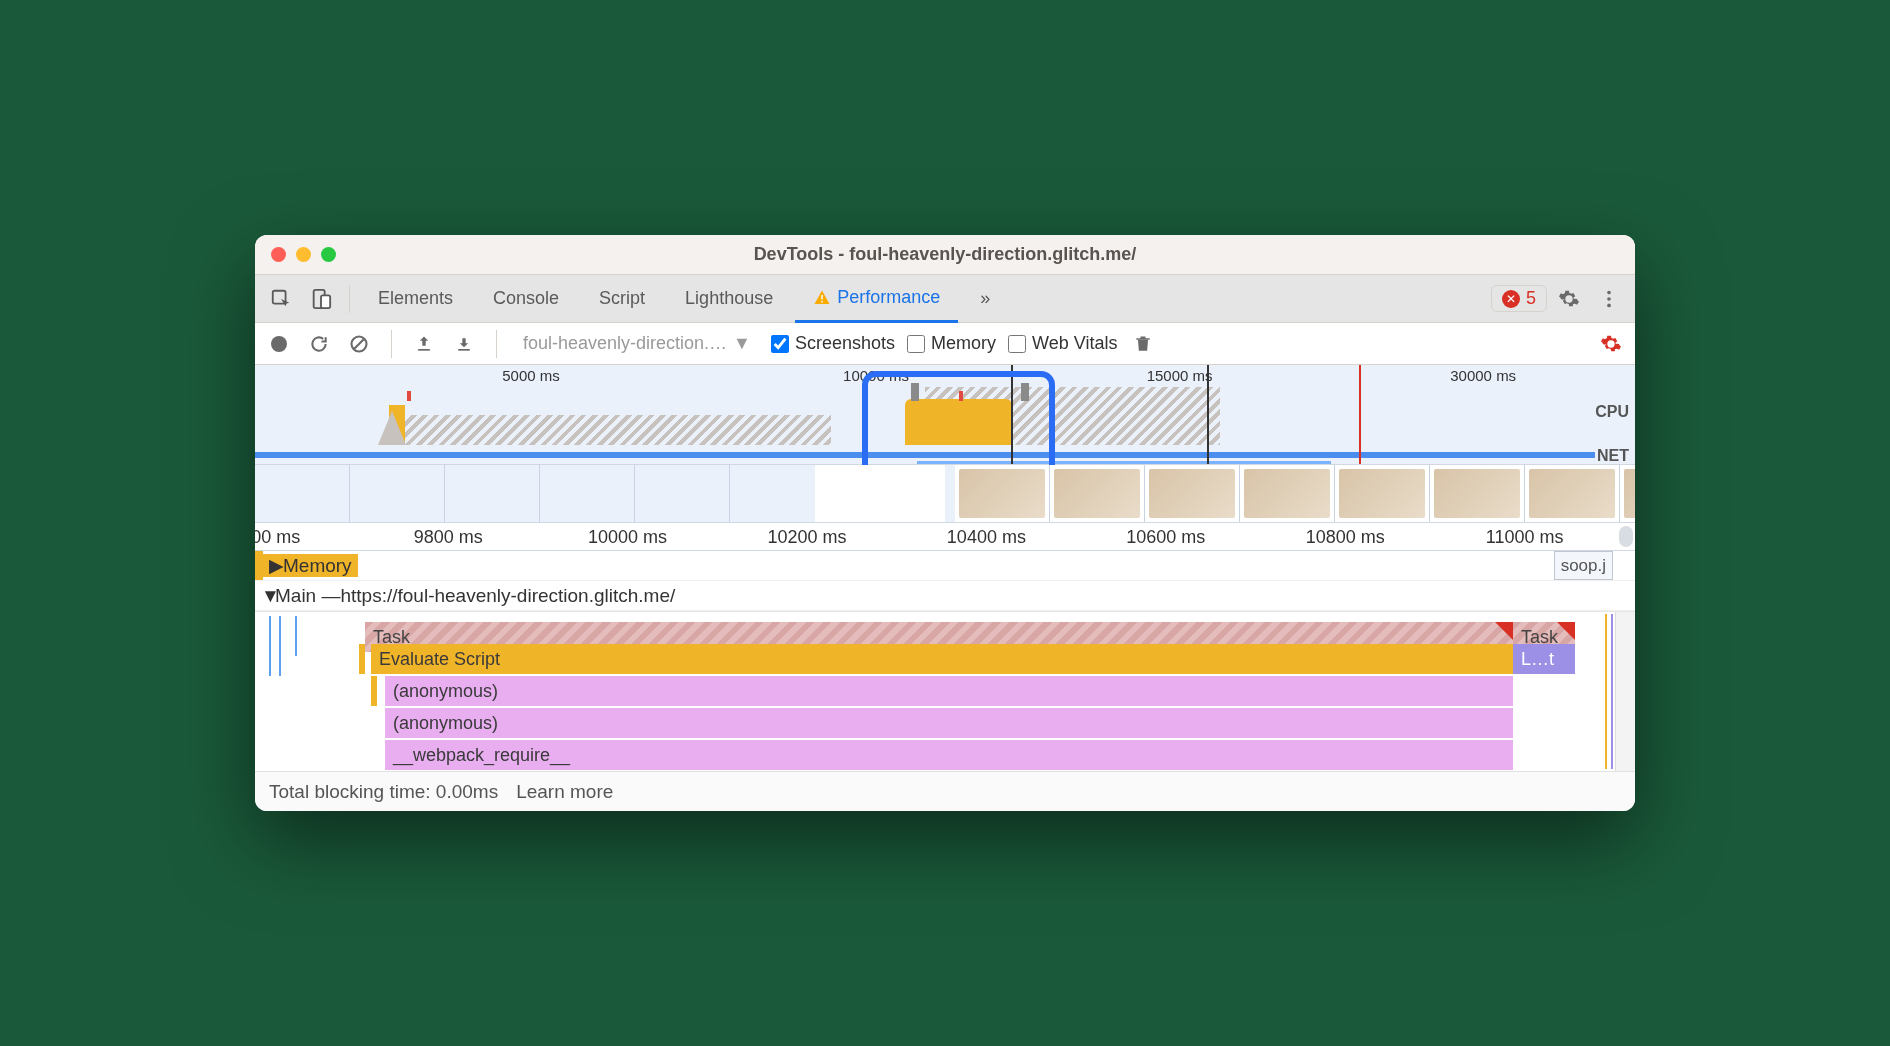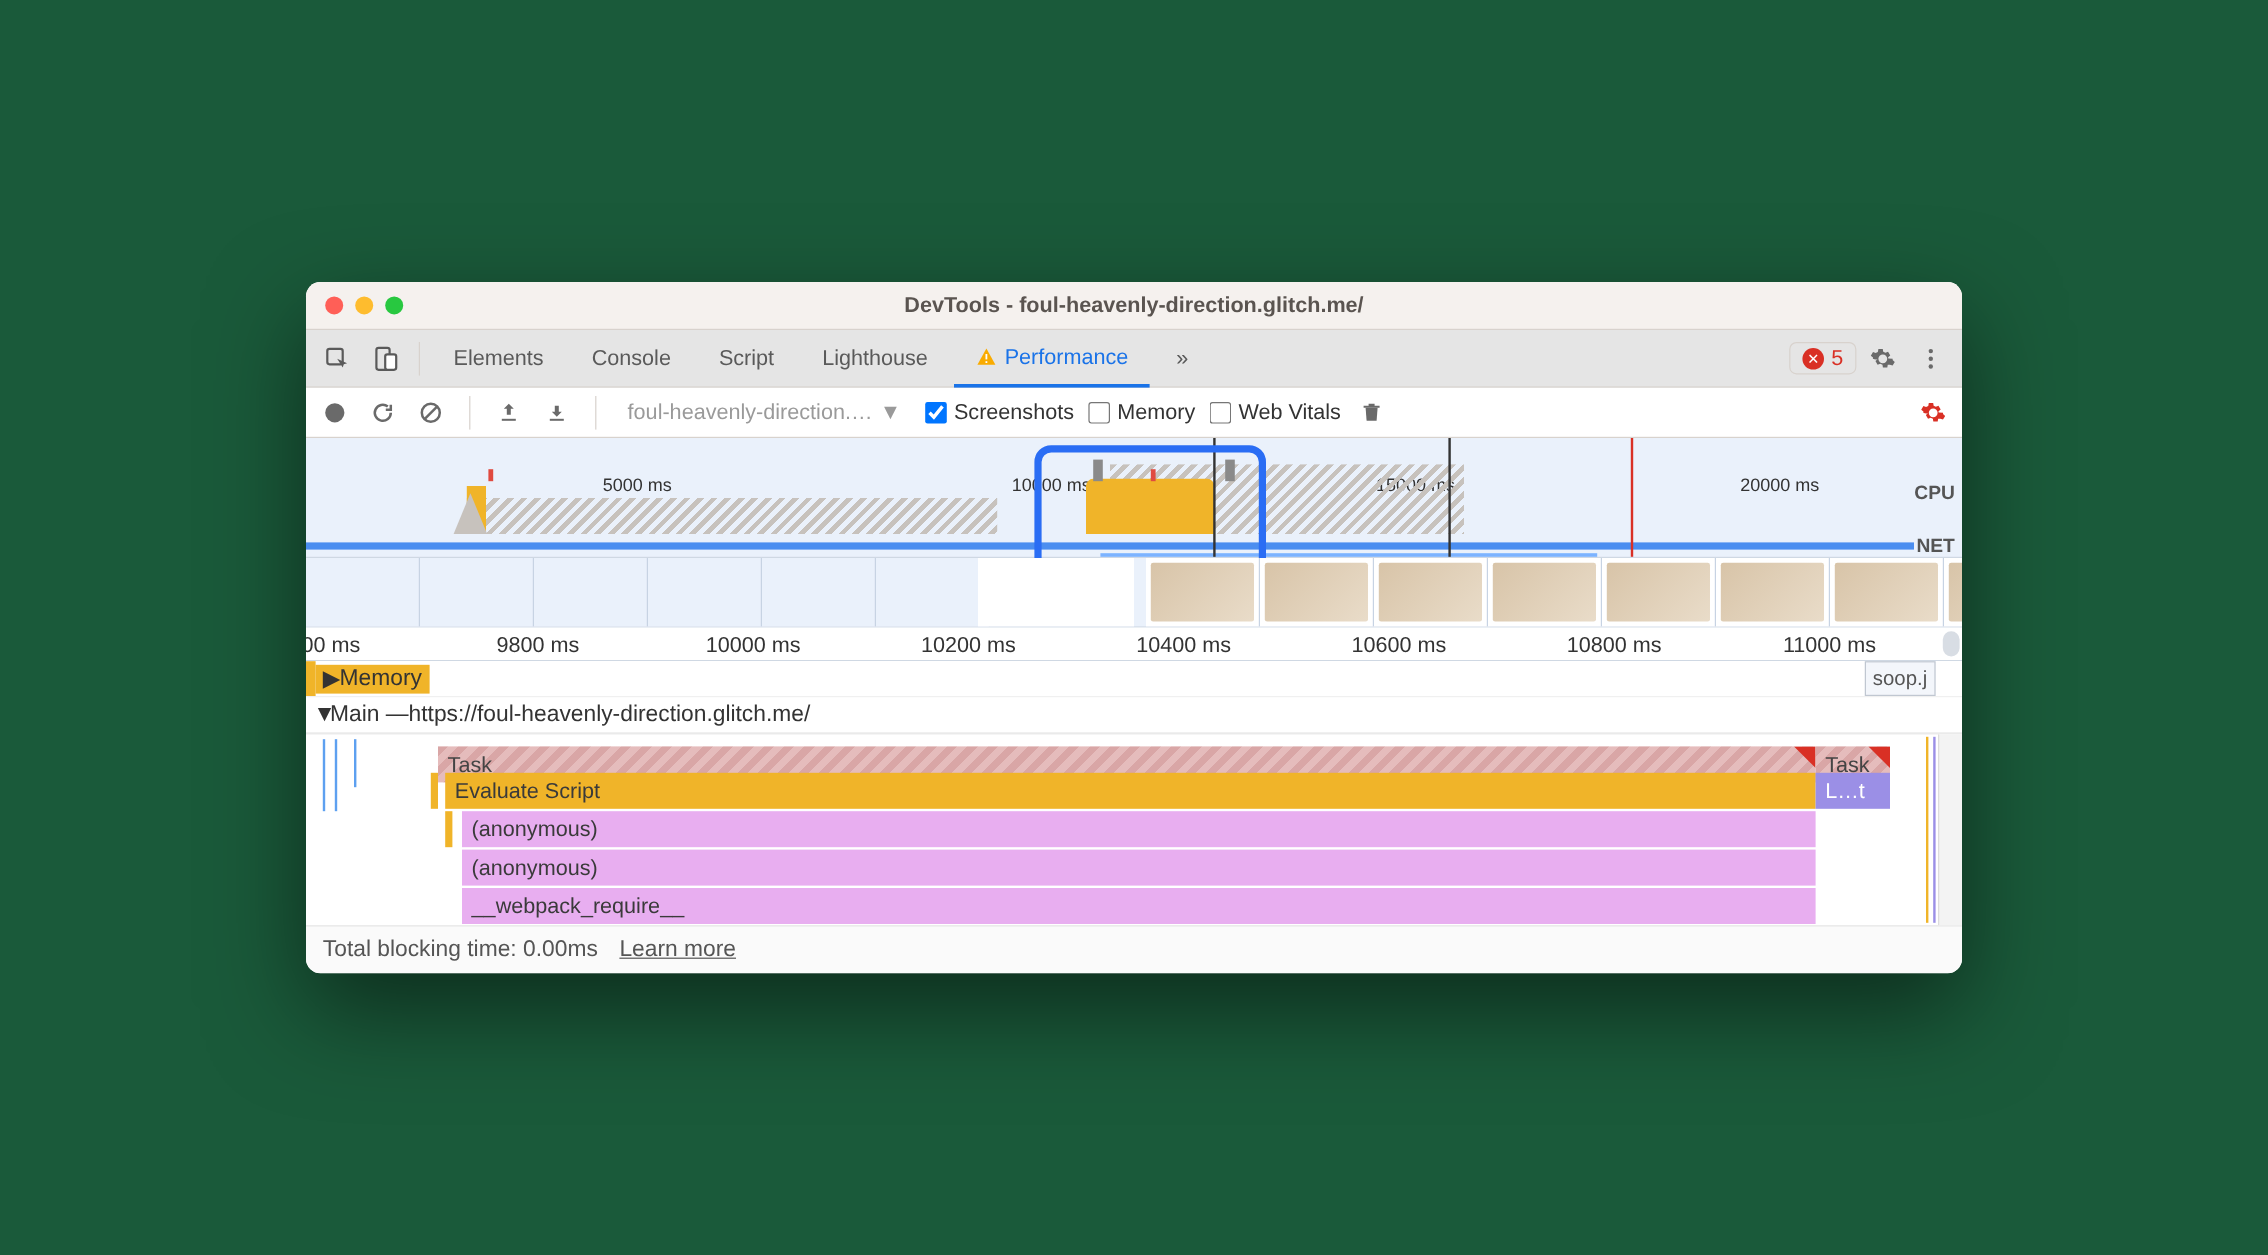--- a/index.html
+++ b/index.html
@@ -51,21 +51,21 @@
 }
 .tb-btn{ width:28px;height:28px;display:flex;align-items:center;justify-content:center;color:#6a6a6a;cursor:pointer;}
 .tb-select{ color:#9a9a9a; display:flex; align-items:center; gap:6px; padding:2px 8px; cursor:pointer;}
 .cb{ display:flex; align-items:center; gap:6px; color:#333;}
 .cb input{ width:18px; height:18px;}
 .tb-gear-red{ color:#d93025; margin-left:auto;}
 .overview{
   position:relative; height:100px; background:#eaf1fb; border-bottom:1px solid #cfd8e3;
 }
 .ov-ticks{ position:absolute; top:2px; left:0; right:0; height:18px; font-size:15px; color:#333;}
-.ov-ticks span{ position:absolute; transform:translateX(-50%);margin-top:29px;}
+.ov-ticks span{ position:absolute; transform:translateX(-50%);}
 .ov-label{ position:absolute; right:6px; font-weight:700; color:#555; font-size:16px;}
 .ov-label.cpu{ top:38px;} .ov-label.net{ top:82px;}
 
 .cpu-band{ position:absolute; top:22px; height:58px; left:0; right:40px; }
 .cpu-yellow{ position:absolute; bottom:0; background:#f0b429; height:46px;}
 .cpu-hatch{ position:absolute; bottom:0; height:58px;
   background:repeating-linear-gradient(135deg,#c7c2bd 0 4px,transparent 4px 8px);}
 .blue-bar{ position:absolute; left:0; height:6px; background:#4b8ef0; bottom:6px; right:40px;}
 .thin-blue{ position:absolute; height:3px; background:#7cb3ff; bottom:0px;}
 .red-tick{position:absolute; top:26px; width:4px; height:10px; background:#e04a3f;}
@@ -96,21 +96,21 @@
 .bar{ height:100%; display:flex; align-items:center; padding:0 8px; overflow:hidden; white-space:nowrap;}
 .bar.task{ background:repeating-linear-gradient(135deg,#d9a6a6 0 6px,#e5bcbc 6px 12px); color:#444;}
 .bar.task .corner{ position:absolute; right:0; top:0; width:0; height:0; border-left:18px solid transparent; border-top:18px solid #d93025;}
 .bar.eval{ background:#f0b429; color:#3a3a3a;}
 .bar.lt{ background:#9b8fe6; color:#fff;}
 .bar.purple{ background:#e8aef0; color:#3a3a3a;}
 .tiny-col{ position:absolute; width:6px; background:#f0b429;}
 .right-strip{ position:absolute; right:0; top:0; bottom:0; width:38px; }
 .right-strip .thin{ position:absolute; width:2px; top:2px; bottom:2px;}
 .footer{ height:40px; display:flex; align-items:center; padding:0 14px; gap:18px; background:#fafafa; border-top:1px solid #e2e2e2; color:#555; font-size:19px;}
-.footer .learn{ text-decoration:underline; cursor:pointer;}
+.footer .learn{ cursor:pointer;}
 svg{display:block;}
 </style>
 </head>
 <body>
 
 <div class="window">
 
   <div class="titlebar">
     <div class="traffic">
       <div class="dot red"></div>
@@ -225,21 +225,21 @@
           <path d="M12 8a4 4 0 100 8 4 4 0 000-8zm9 4a7 7 0 01-.1 1.2l2 1.6-2 3.4-2.4-.9a7 7 0 01-2 .1l-.4 2.5h-4l-.4-2.5a7 7 0 01-2-.9l-2.4.9-2-3.4 2-1.6A7 7 0 013 12a7 7 0 01.1-1.2l-2-1.6 2-3.4 2.4.9a7 7 0 012-.9L8 3h4l.4 2.5a7 7 0 012 .9l2.4-.9 2 3.4-2 1.6c.1.4.2.8.2 1.2z"></path>
         </svg>
     </div>
   </div>
 
   <div class="overview">
     <div class="ov-ticks">
       <span style="left:20%">5000 ms</span>
       <span style="left:45%">10000 ms</span>
       <span style="left:67%">15000 ms</span>
-      <span style="left:89%">20000 ms</span>
+      <span style="left:89%">30000 ms</span>
     </div>
     <div class="ov-label cpu">CPU</div>
     <div class="ov-label net">NET</div>
 
     <div class="cpu-band">
       <div class="cpu-hatch" style="left:10%; width:33%; height:30px;"></div>
       <div class="cpu-hatch" style="left:50%; width:22%; height:58px;"></div>
       <div class="cpu-yellow" style="left:48.5%; width:8%; border-radius:6px 6px 0 0;"></div>
       <div class="cpu-yellow" style="left:10%; width:1.2%; height:40px;"></div>
       <div style="position:absolute;left:9.2%;bottom:0;width:0;height:0;border-left:14px solid transparent;border-right:14px solid transparent;border-bottom:34px solid #c7c2bd;"></div>

